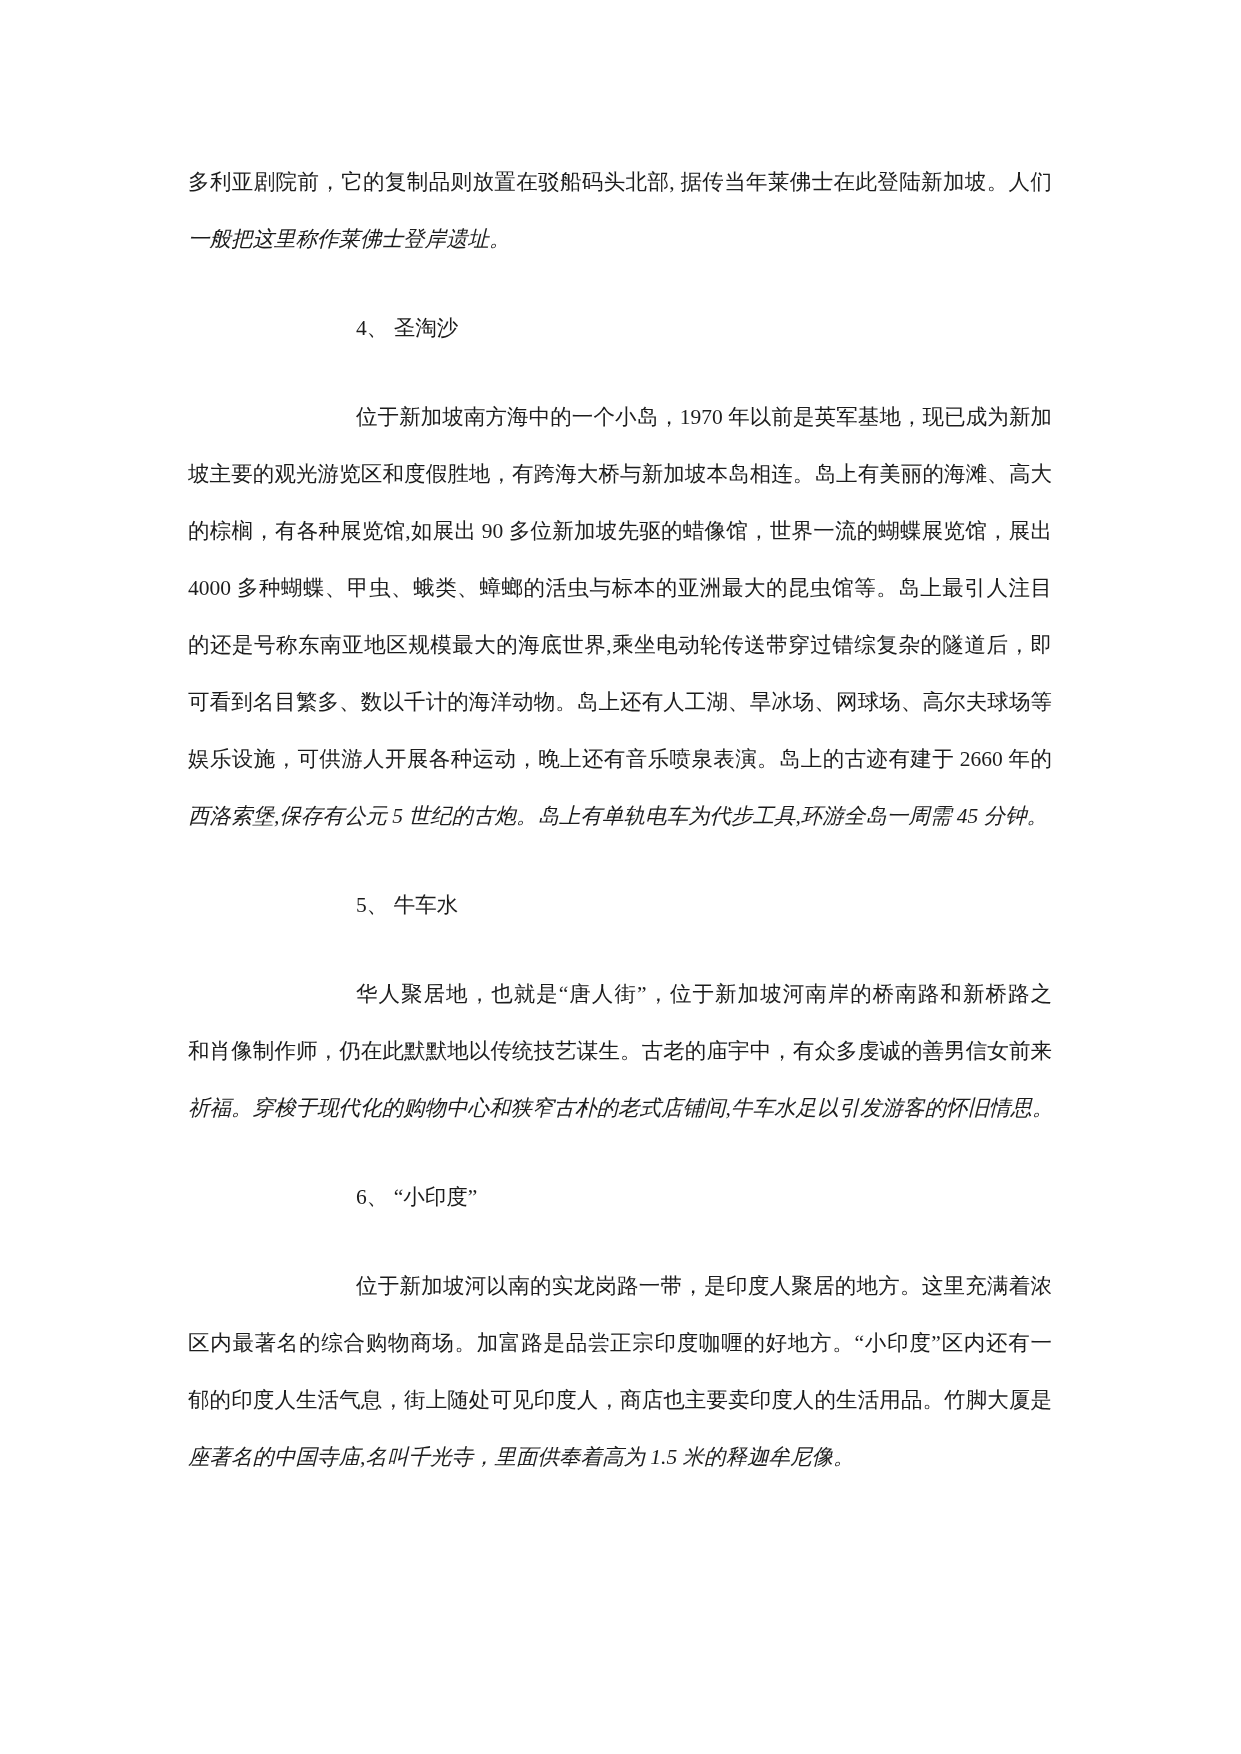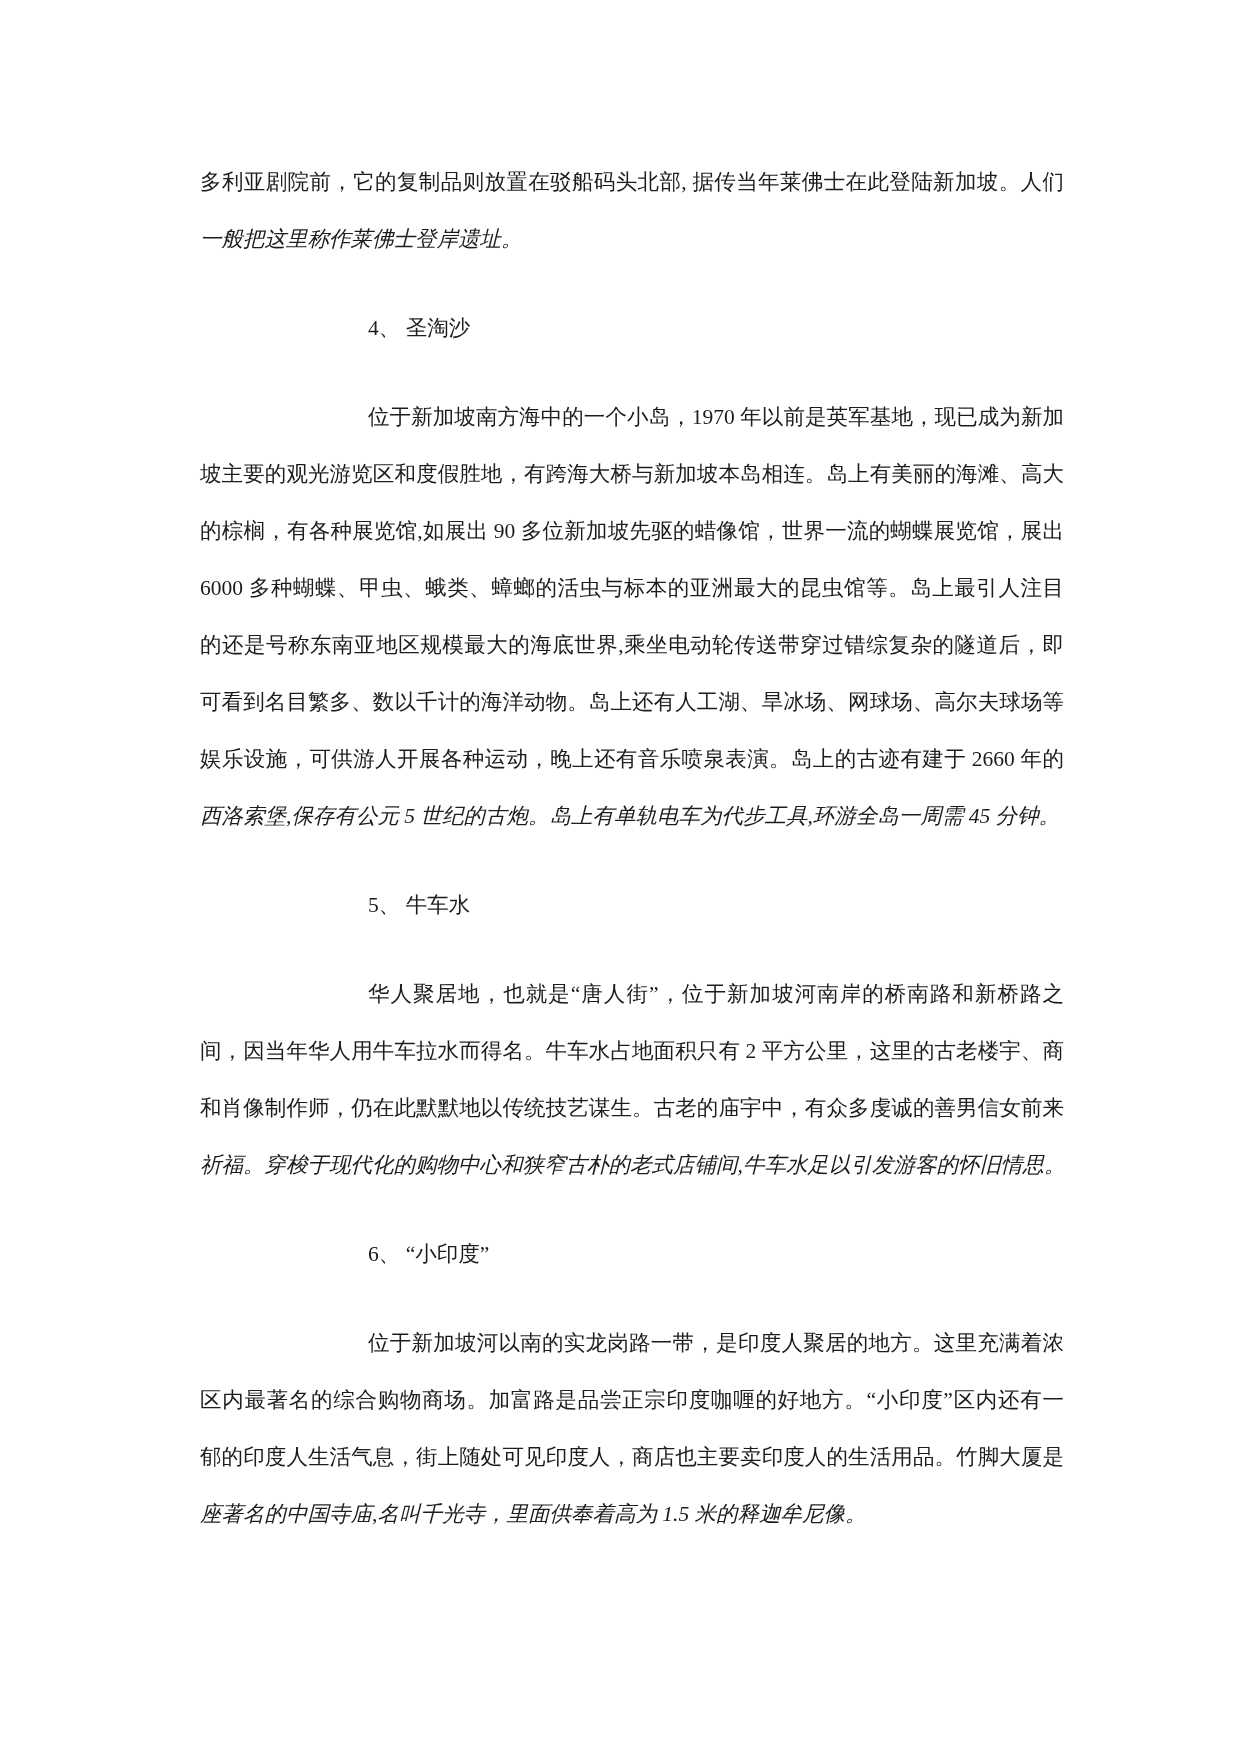--- a/index.html
+++ b/index.html
@@ -12,21 +12,21 @@
     width: 1241px;
     height: 1754px;
     background: #ffffff;
     overflow: hidden;
     font-family: "Liberation Serif", "DejaVu Serif", serif;
     color: #1c1c1c;
   }
   .doc {
     position: absolute;
     top: 154px;
-    left: 200px;
+    left: 188px;
     width: 864px;
     font-size: 21.5px;
     font-weight: 400;
   }
   .para { margin: 0; padding: 0; }
   .line {
     height: 57px;
     line-height: 57px;
     white-space: nowrap;
     text-align: justify;
@@ -59,32 +59,31 @@
       <div class="line first">多利亚剧院前，它的复制品则放置在驳船码头北部, 据传当年莱佛士在此登陆新加坡。人们</div>
       <div class="line last">一般把这里称作莱佛士登岸遗址。</div>
     </div>
 
     <div class="heading">4、 圣淘沙</div>
 
     <div class="para indented">
       <div class="line first">位于新加坡南方海中的一个小岛，1970 年以前是英军基地，现已成为新加</div>
       <div class="line">坡主要的观光游览区和度假胜地，有跨海大桥与新加坡本岛相连。岛上有美丽的海滩、高大</div>
       <div class="line">的棕榈，有各种展览馆,如展出 90 多位新加坡先驱的蜡像馆，世界一流的蝴蝶展览馆，展出</div>
-      <div class="line">6000 多种蝴蝶、甲虫、蛾类、蟑螂的活虫与标本的亚洲最大的昆虫馆等。岛上最引人注目</div>
+      <div class="line">4000 多种蝴蝶、甲虫、蛾类、蟑螂的活虫与标本的亚洲最大的昆虫馆等。岛上最引人注目</div>
       <div class="line">的还是号称东南亚地区规模最大的海底世界,乘坐电动轮传送带穿过错综复杂的隧道后，即</div>
       <div class="line">可看到名目繁多、数以千计的海洋动物。岛上还有人工湖、旱冰场、网球场、高尔夫球场等</div>
       <div class="line">娱乐设施，可供游人开展各种运动，晚上还有音乐喷泉表演。岛上的古迹有建于 2660 年的</div>
       <div class="line last">西洛索堡,保存有公元 5 世纪的古炮。岛上有单轨电车为代步工具,环游全岛一周需 45 分钟。</div>
     </div>
 
     <div class="heading">5、 牛车水</div>
 
     <div class="para indented">
       <div class="line first">华人聚居地，也就是“唐人街”，位于新加坡河南岸的桥南路和新桥路之</div>
-      <div class="line">间，因当年华人用牛车拉水而得名。牛车水占地面积只有 2 平方公里，这里的古老楼宇、商</div>
       <div class="line">和肖像制作师，仍在此默默地以传统技艺谋生。古老的庙宇中，有众多虔诚的善男信女前来</div>
       <div class="line last">祈福。穿梭于现代化的购物中心和狭窄古朴的老式店铺间,牛车水足以引发游客的怀旧情思。</div>
     </div>
 
     <div class="heading">6、 “小印度”</div>
 
     <div class="para indented">
       <div class="line first">位于新加坡河以南的实龙岗路一带，是印度人聚居的地方。这里充满着浓</div>
       <div class="line">区内最著名的综合购物商场。加富路是品尝正宗印度咖喱的好地方。“小印度”区内还有一</div>
       <div class="line">郁的印度人生活气息，街上随处可见印度人，商店也主要卖印度人的生活用品。竹脚大厦是</div>

